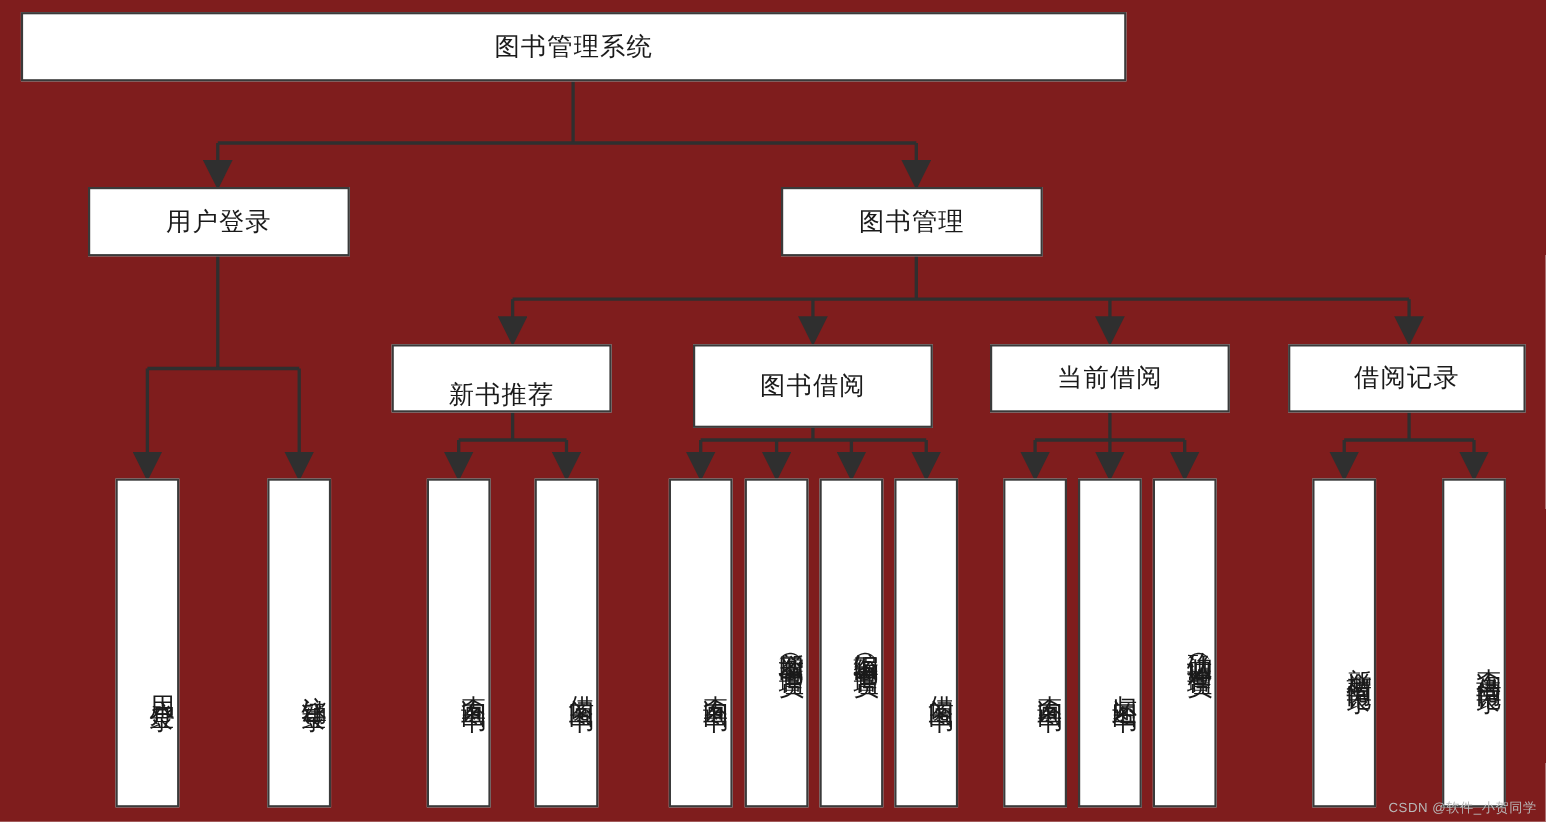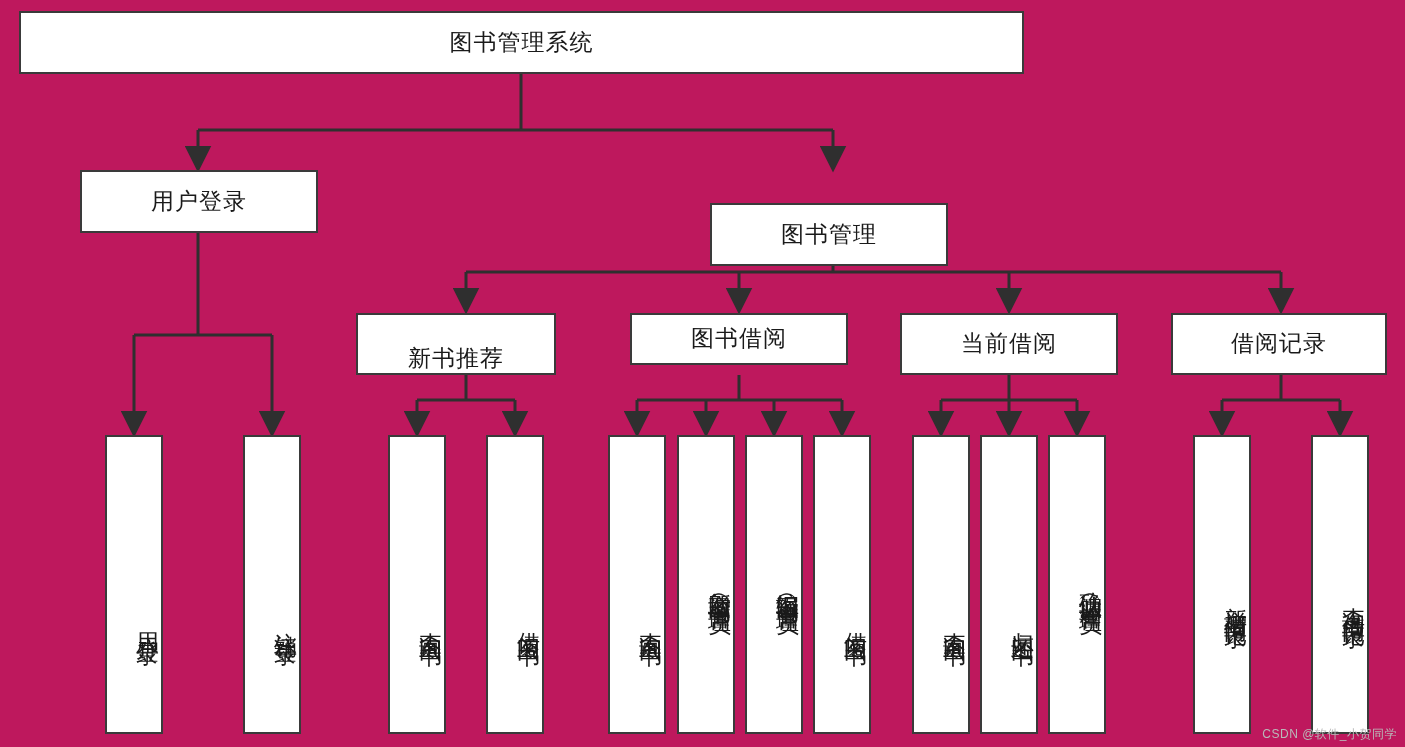--- a/index.html
+++ b/index.html
@@ -10,21 +10,21 @@
   body {
     width: 1405px;
     height: 747px;
     font-family: "Liberation Sans", "DejaVu Sans", sans-serif;
     overflow: hidden;
   }
   #diagram-root {
     position: relative;
     width: 1405px;
     height: 747px;
-    background: #be185d;
+    background: #7f1d1d;
   }
   svg.wires {
     position: absolute;
     left: 0;
     top: 0;
     width: 1405px;
     height: 747px;
   }
   .node {
     position: absolute;
@@ -122,28 +122,28 @@
     </g>
   </svg>
 
   <div class="node node-h" style="left:19px; top:11px; width:1005px; height:63px;">
     <span>图书管理系统</span>
   </div>
 
   <div class="node node-h" style="left:80px; top:170px; width:238px; height:63px;">
     <span>用户登录</span>
   </div>
-  <div class="node node-h" style="left:710px; top:170px; width:238px; height:63px;margin-top:33px;">
+  <div class="node node-h" style="left:710px; top:170px; width:238px; height:63px;">
     <span>图书管理</span>
   </div>
 
   <div class="node node-h" style="left:356px; top:313px; width:200px; height:62px;align-items:flex-end;">
     <span>新书推荐</span>
   </div>
-  <div class="node node-h" style="left:630px; top:313px; width:218px; height:52px;">
+  <div class="node node-h" style="left:630px; top:313px; width:218px; height:76px;">
     <span>图书借阅</span>
   </div>
   <div class="node node-h" style="left:900px; top:313px; width:218px; height:62px;">
     <span>当前借阅</span>
   </div>
   <div class="node node-h" style="left:1171px; top:313px; width:216px; height:62px;align-items:center;">
     <span>借阅记录</span>
   </div>
 
   <div class="node node-v" style="left:105px; top:435px; width:58px; height:299px; padding-top:74px;">

